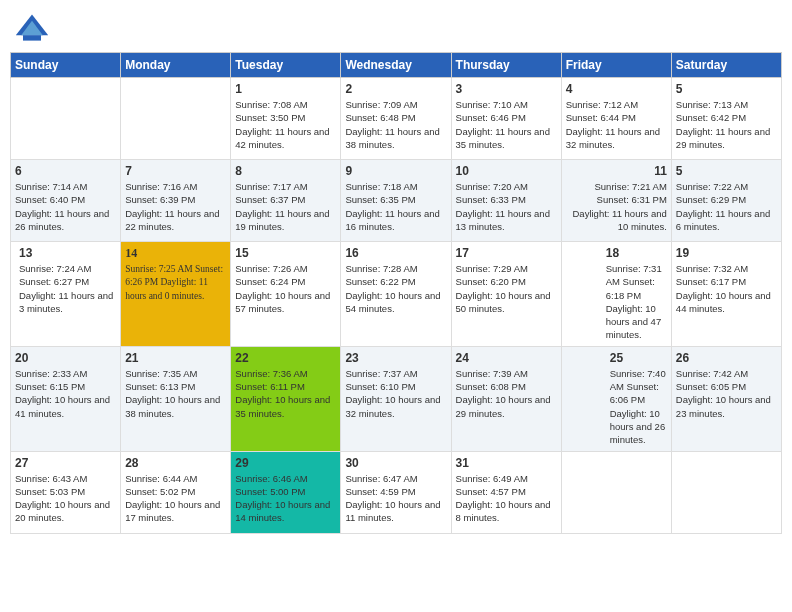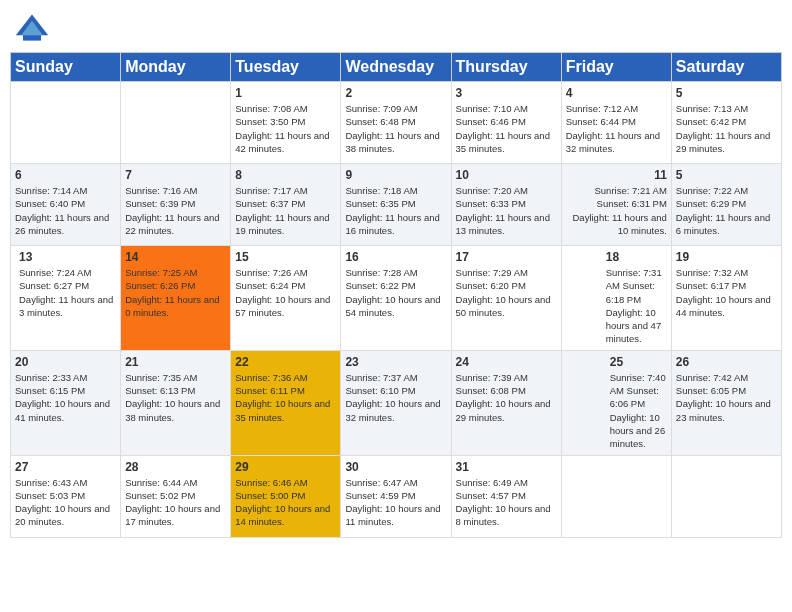--- a/index.html
+++ b/index.html
@@ -54,21 +54,21 @@
       color: #333;
     }
     table {
       width: 100%;
       border-collapse: collapse;
       table-layout: fixed;
     }
     th {
       background-color: #2962b8;
       color: #fff;
-      font-size: 16px;
+      font-size: 12px;
       font-weight: bold;
       padding: 5px 4px;
       text-align: left;
       border: 1px solid #ccc;
     }
     td {
       vertical-align: top;
       font-size: 10px;
       color: #333;
       padding: 4px 4px;
@@ -206,21 +206,21 @@
 Daylight: 11 hours and 6 minutes.</div>
         </td>
       </tr>
       <tr>
         <td style="background: rgb(255, 255, 255); padding-left: 8px;">
           <span class="day-num">13</span>
           <div class="cell-content">Sunrise: 7:24 AM
 Sunset: 6:27 PM
 Daylight: 11 hours and 3 minutes.</div>
         </td>
-        <td style="background: #f97316;">
+        <td style="background: #eab308; font-family: Liberation Serif, serif;">
           <span class="day-num">14</span>
           <div class="cell-content">Sunrise: 7:25 AM
 Sunset: 6:26 PM
 Daylight: 11 hours and 0 minutes.</div>
         </td>
         <td style="background: rgb(255, 255, 255);">
           <span class="day-num">15</span>
           <div class="cell-content">Sunrise: 7:26 AM
 Sunset: 6:24 PM
 Daylight: 10 hours and 57 minutes.</div>
@@ -256,21 +256,21 @@
           <div class="cell-content">Sunrise: 2:33 AM
 Sunset: 6:15 PM
 Daylight: 10 hours and 41 minutes.</div>
         </td>
         <td style="background: rgb(240, 244, 248);">
           <span class="day-num">21</span>
           <div class="cell-content">Sunrise: 7:35 AM
 Sunset: 6:13 PM
 Daylight: 10 hours and 38 minutes.</div>
         </td>
-        <td style="background: #eab308;">
+        <td style="background: #84cc16;">
           <span class="day-num">22</span>
           <div class="cell-content">Sunrise: 7:36 AM
 Sunset: 6:11 PM
 Daylight: 10 hours and 35 minutes.</div>
         </td>
         <td style="background: rgb(240, 244, 248);">
           <span class="day-num">23</span>
           <div class="cell-content">Sunrise: 7:37 AM
 Sunset: 6:10 PM
 Daylight: 10 hours and 32 minutes.</div>
@@ -300,21 +300,21 @@
           <div class="cell-content">Sunrise: 6:43 AM
 Sunset: 5:03 PM
 Daylight: 10 hours and 20 minutes.</div>
         </td>
         <td style="background: rgb(255, 255, 255);">
           <span class="day-num">28</span>
           <div class="cell-content">Sunrise: 6:44 AM
 Sunset: 5:02 PM
 Daylight: 10 hours and 17 minutes.</div>
         </td>
-        <td style="background: #eab308; margin-top: 39px;">
+        <td style="background: #14b8a6; margin-top: 39px;">
           <span class="day-num">29</span>
           <div class="cell-content">Sunrise: 6:46 AM
 Sunset: 5:00 PM
 Daylight: 10 hours and 14 minutes.</div>
         </td>
         <td style="background: rgb(255, 255, 255);">
           <span class="day-num">30</span>
           <div class="cell-content">Sunrise: 6:47 AM
 Sunset: 4:59 PM
 Daylight: 10 hours and 11 minutes.</div>

